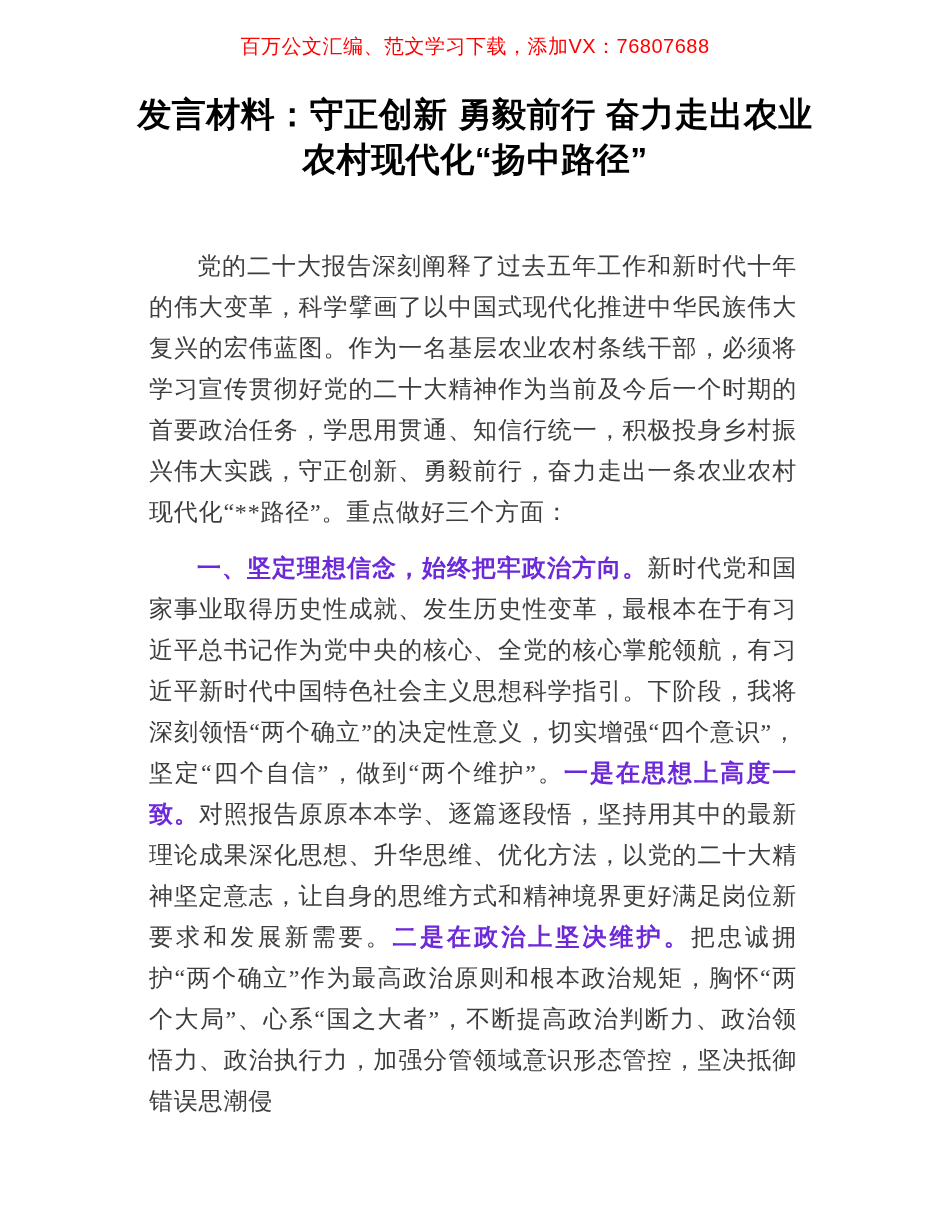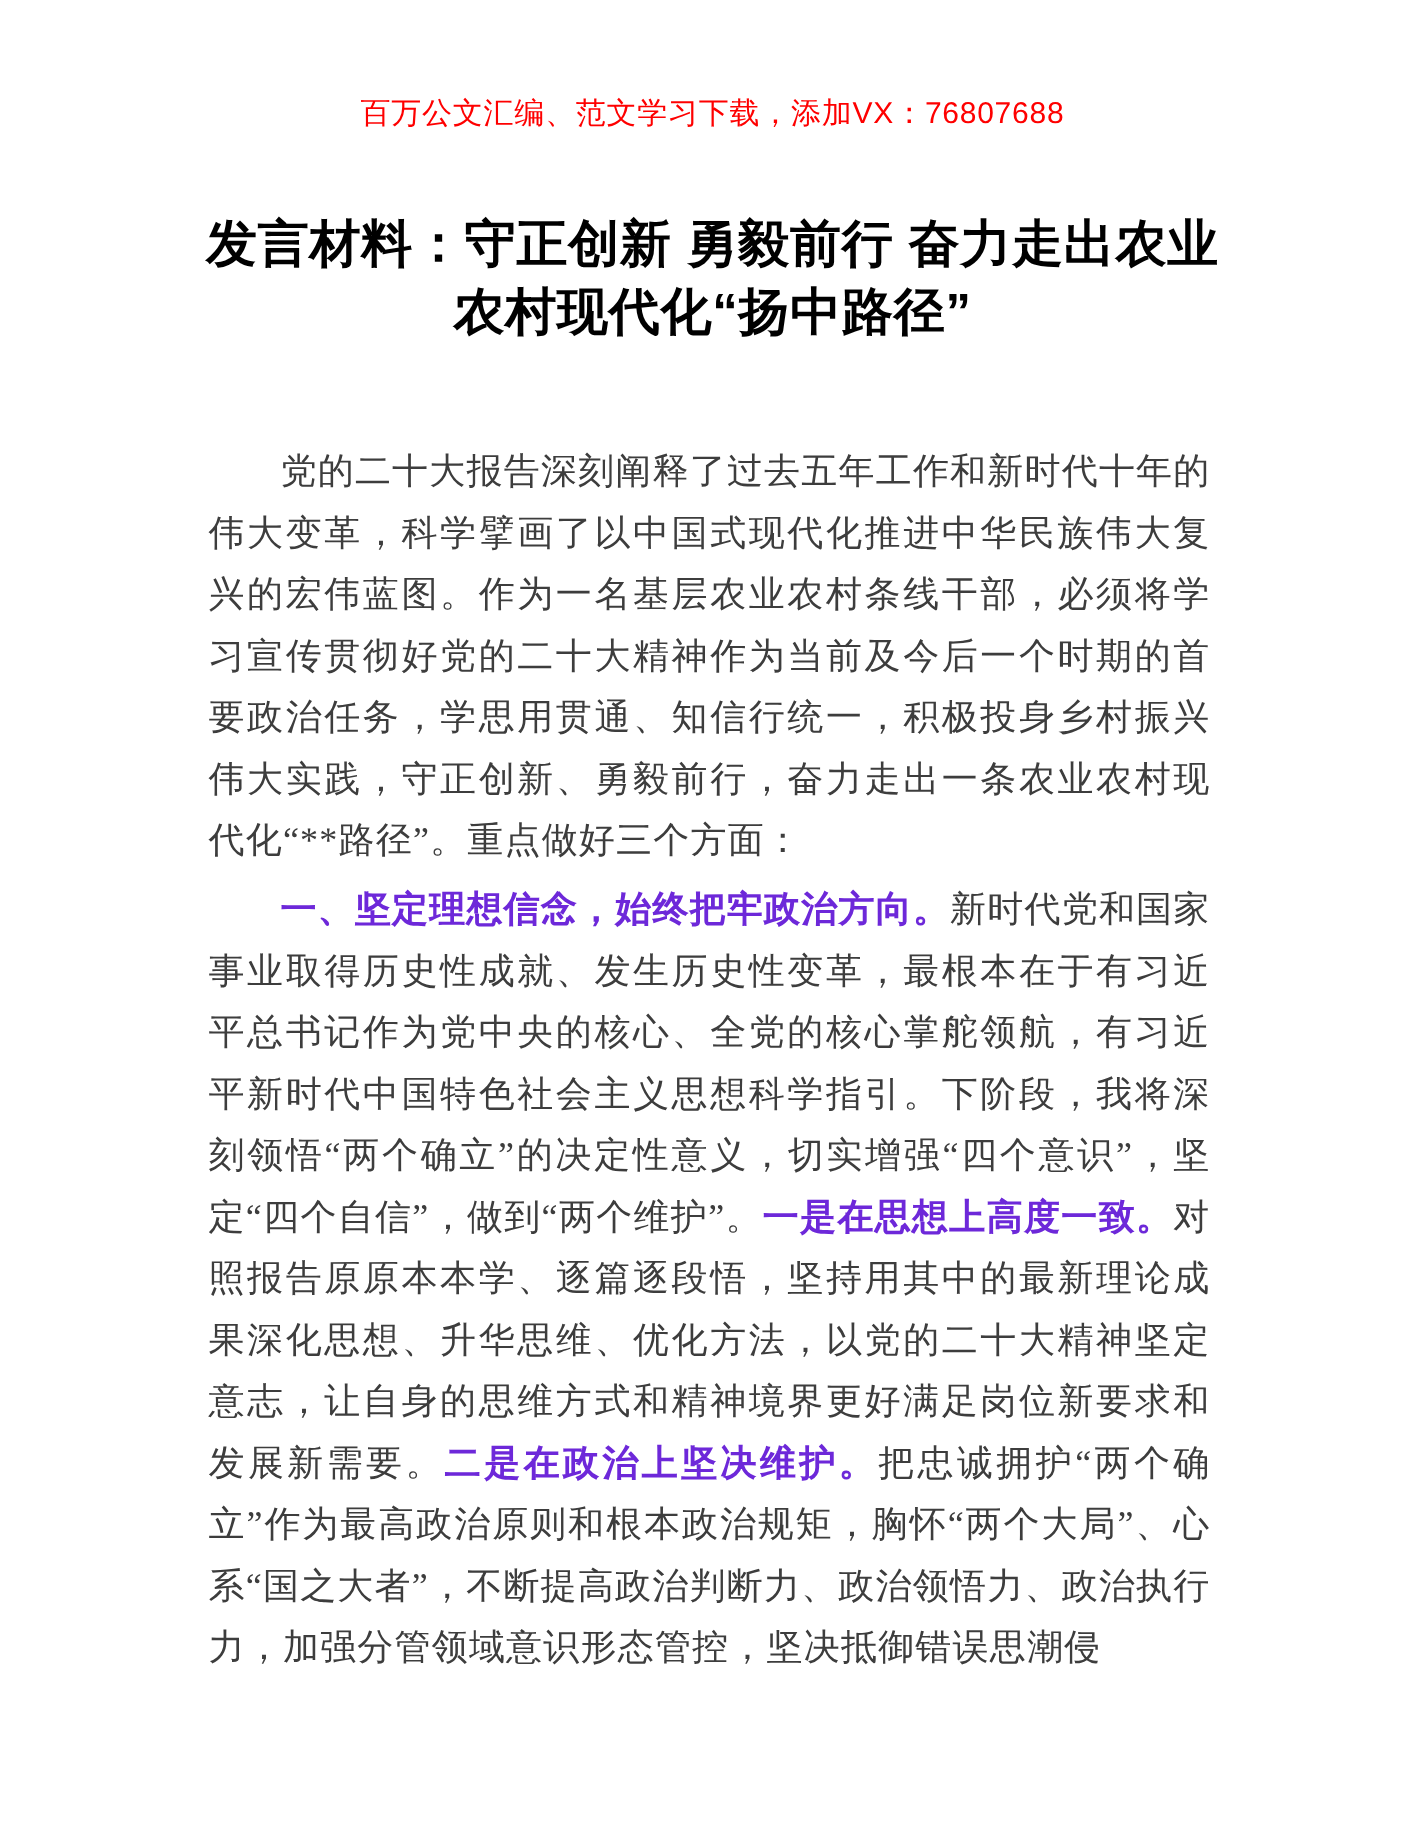--- a/index.html
+++ b/index.html
@@ -9,50 +9,50 @@
   }
   .page {
     position: relative;
     width: 950px;
     height: 1230px;
     background: #ffffff;
     overflow: hidden;
     font-family: "Liberation Serif", "DejaVu Serif", serif;
   }
   .notice {
-    padding-top: 62px;
+    padding-top: 32px;
     text-align: center;
     font-family: "Liberation Sans", "DejaVu Sans", sans-serif;
     font-size: 20px;
     line-height: 28px;
     color: #fe0000;
     letter-spacing: 0.5px;
   }
   .title {
     width: 700px;
-    margin: 51px auto 0 auto;
+    margin: 32px auto 0 auto;
     text-align: center;
     font-family: "Liberation Sans", "DejaVu Sans", sans-serif;
     font-weight: 700;
     font-size: 34px;
     line-height: 45px;
     color: #000000;
     letter-spacing: 0.5px;
   }
   .doc-body {
     margin: 64px 0 0 134px;
     width: 678px;
     font-size: 24px;
     line-height: 41px;
     color: #3d3d3d;
     text-align: justify;
     letter-spacing: 0.8px;
   }
   .para {
-    margin: 5px;
+    margin: 15px;
     text-indent: 2em;
   }
   .run-bold {
     font-weight: 700;
     color: #6d28d9;
   }
   .run-normal {
     font-weight: 400;
   }
 </style>

